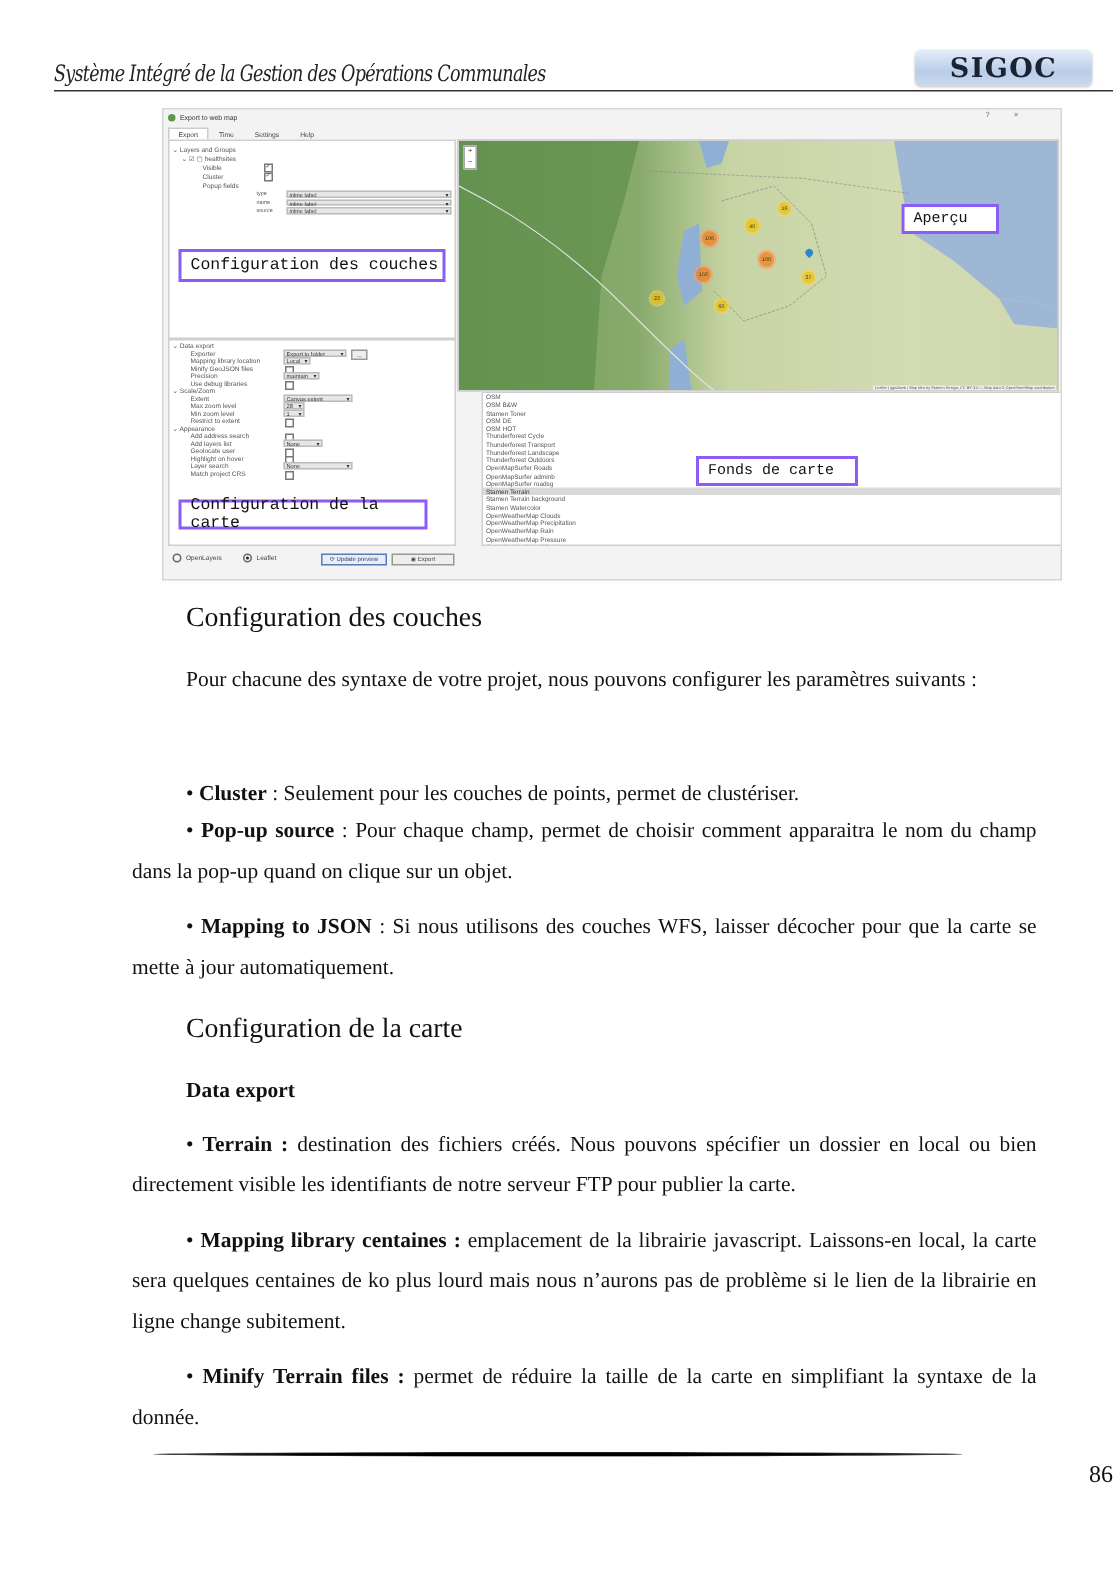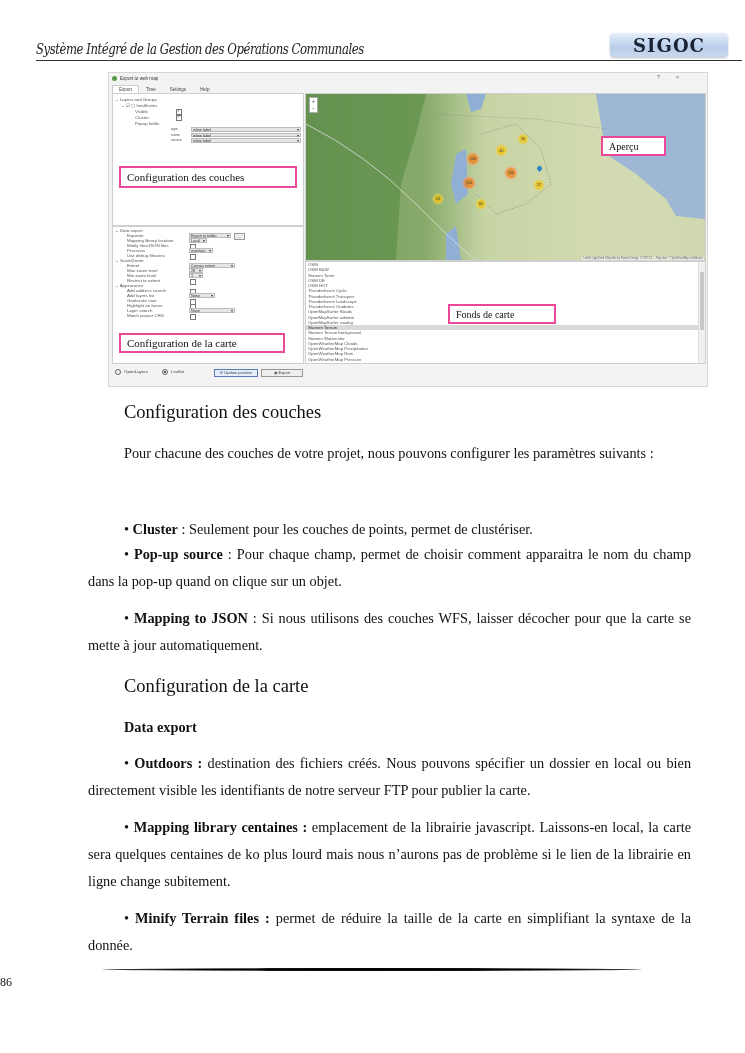--- a/index.html
+++ b/index.html
@@ -20,54 +20,54 @@
   .tab.active { background:#fff; border:1px solid #ccc; border-bottom-color:#fff; }
 
   .panel-left-top { position:absolute; left:3px; top:20px; width:190px; height:131px; background:#fff; border:1px solid #cfcfcf; }
   .panel-left-bot { position:absolute; left:3px; top:153px; width:190px; height:136px; background:#fff; border:1px solid #cfcfcf; }
   .row { position:absolute; white-space:nowrap; font-size:4.4px; color:#555; }
   .cb { position:absolute; width:4px; height:4px; border:0.6px solid #777; background:#fff; }
   .cb.checked::after { content:"✓"; position:absolute; left:0; top:-2px; font-size:4px; color:#333; }
   .sel { position:absolute; height:4.5px; background:#e6e6e6; border:0.5px solid #bbb; font-size:3.8px; color:#333; line-height:4.5px; padding-left:1px; box-sizing:border-box; }
   .sel::after { content:"▾"; position:absolute; right:1px; top:0; font-size:4px; line-height:4.5px; }
 
-  .callout { position:absolute; background:#fff; border:2px solid #ec4899; font-family:Liberation Serif, serif; color:#111; display:flex; align-items:center; padding-left:6px; box-sizing:border-box; font-size:11px; }
+  .callout { position:absolute; background:#fff; border:2px solid #8b5cf6; font-family:Liberation Mono, monospace; color:#111; display:flex; align-items:center; padding-left:6px; box-sizing:border-box; font-size:11px; }
 
   .bottom-bar { position:absolute; left:3px; top:292px; width:592px; height:14px; display:flex; align-items:center; font-size:4.4px; color:#444; }
   .radio { display:inline-block; width:4px; height:4px; border-radius:50%; border:0.6px solid #666; margin-right:3px; vertical-align:middle; position:relative; }
   .radio.on::after { content:""; position:absolute; left:1px; top:1px; width:2px; height:2px; border-radius:50%; background:#222; }
   .btn { position:absolute; height:6px; font-size:4px; line-height:6px; text-align:center; border:0.6px solid #999; background:#eee; }
   .btn.primary { border-color:#5a7ab8; background:#e5eefa; }
 
   
   .map { position:absolute; left:196px; top:20px; width:399px; height:166px; overflow:hidden; background:#b9c98f; border:1px solid #cfcfcf; }
   .zoomctl { position:absolute; left:3px; top:3px; width:7px; height:14px; background:#fff; border:0.6px solid #aaa; font-size:5px; text-align:center; line-height:7px; color:#333; }
   .cluster { position:absolute; border-radius:50%; display:flex; align-items:center; justify-content:center; font-size:3.5px; color:#333; }
   .cluster.y { background:rgba(240,194,12,.75); box-shadow:0 0 0 1.5px rgba(241,211,87,.6); }
   .cluster.o { background:rgba(241,128,23,.75); box-shadow:0 0 0 1.5px rgba(253,156,115,.6); }
   .map-attrib { position:absolute; right:1px; bottom:0; font-size:2.6px; color:#557; background:rgba(255,255,255,.6); padding:0 1px; }
   .pin { position:absolute; width:5px; height:5px; border-radius:50% 50% 50% 0; transform:rotate(-45deg); background:#2e85cb; }
   .town { position:absolute; font-size:2.8px; color:#333; }
 
   
-  .basemaps { position:absolute; left:196px; top:188px; width:399px; height:101px; background:#fff; border:1px solid #cfcfcf; overflow:hidden; }
+  .basemaps { position:absolute; left:212px; top:188px; width:399px; height:101px; background:#fff; border:1px solid #cfcfcf; overflow:hidden; }
   .bm-item { height:5.25px; line-height:5.25px; font-size:4.3px; color:#555; padding-left:2px; white-space:nowrap; }
   .bm-item.selected { background:#d9d9d9; color:#333; }
   .scroll { position:absolute; right:0; top:0; width:6px; height:100%; background:#f0f0f0; border-left:0.5px solid #ddd; }
   .scroll-thumb { position:absolute; left:1px; top:10px; width:4px; height:58px; background:#c8c8c8; }
 
   
   .h2 { position:absolute; left:124px; font-size:18.5px; color:#111; font-family:"Liberation Serif", serif; }
   .para { position:absolute; left:88px; width:603px; font-size:14.3px; line-height:27px; text-align:justify; text-align-last:left; }
   .indent { text-indent:36px; }
   .h3 { position:absolute; left:124px; font-size:14.3px; font-weight:bold; }
   b { font-weight:bold; }
 
   .foot-line { position:absolute; left:102px; top:968px; width:540px; height:3px; background:radial-gradient(ellipse at center,#000 0%,#000 45%,#444 70%,#bbb 100%); border-radius:50%; }
-  .page-num { position:absolute; left:0; width:742px; top:975px; text-align:left; font-size:12px; }
+  .page-num { position:absolute; left:0; width:742px; top:975px; text-align:right; font-size:16px; }
 </style>
 </head>
 <body>
 
 <div class="hdr-title">Système Intégré de la Gestion des Opérations Communales</div>
 <div class="hdr-line"></div>
 <div class="hdr-logo">SIGOC</div>
 
 <div class="shot">
   <div class="win-title">
@@ -217,34 +217,34 @@
     <span style="position:absolute;left:3px;top:4px"><span class="radio"></span><span>OpenLayers</span></span>
     <span style="position:absolute;left:50px;top:4px"><span class="radio on"></span><span>Leaflet</span></span>
     <span class="btn primary" style="left:102px;top:3.5px;width:42px">⟳ <span>Update preview</span></span>
     <span class="btn" style="left:149px;top:3.5px;width:40px">◉ <span>Export</span></span>
   </div>
 </div>
 
 <div class="h2" style="top:402px">Configuration des couches</div>
 
 <div class="para indent" style="top:440px">
-  <span>Pour chacune des couches de votre projet, nous pouvons configurer les paramètres suivants :</span>
+  <span>Pour chacune des syntaxe de votre projet, nous pouvons configurer les paramètres suivants :</span>
   <br>
 </div>
 
 <div class="para indent" style="top:516px"><span>•</span> <b>Cluster</b><span> : </span><span>Seulement pour les couches de points, permet de clustériser.</span></div>
 
 <div class="para indent" style="top:541px"><span>•</span> <b>Pop-up source</b><span> : </span><span>Pour chaque champ, permet de choisir comment apparaitra le nom du champ dans la pop-up quand on clique sur un objet.</span></div>
 
 <div class="para indent" style="top:605px"><span>•</span> <b>Mapping to JSON</b><span> : </span><span>Si nous utilisons des couches WFS, laisser décocher pour que la carte se mette à jour automatiquement.</span></div>
 
 <div class="h2" style="top:676px">Configuration de la carte</div>
 
 <div class="h3" style="top:719px">Data export</div>
 
-<div class="para indent" style="top:750px"><span>•</span> <b>Outdoors :</b><span> </span><span>destination des fichiers créés. Nous pouvons spécifier un dossier en local ou bien directement visible les identifiants de notre serveur FTP pour publier la carte.</span></div>
+<div class="para indent" style="top:750px"><span>•</span> <b>Terrain :</b><span> </span><span>destination des fichiers créés. Nous pouvons spécifier un dossier en local ou bien directement visible les identifiants de notre serveur FTP pour publier la carte.</span></div>
 
 <div class="para indent" style="top:814px"><span>•</span> <b>Mapping library centaines :</b><span> </span><span>emplacement de la librairie javascript. Laissons-en local, la carte sera quelques centaines de ko plus lourd mais nous n’aurons pas de problème si le lien de la librairie en ligne change subitement.</span></div>
 
 <div class="para indent" style="top:905px"><span>•</span> <b>Minify Terrain files :</b><span> </span><span>permet de réduire la taille de la carte en simplifiant la syntaxe de la donnée.</span></div>
 
 <div class="foot-line"></div>
 <div class="page-num">86</div>
 
 </body></html>

